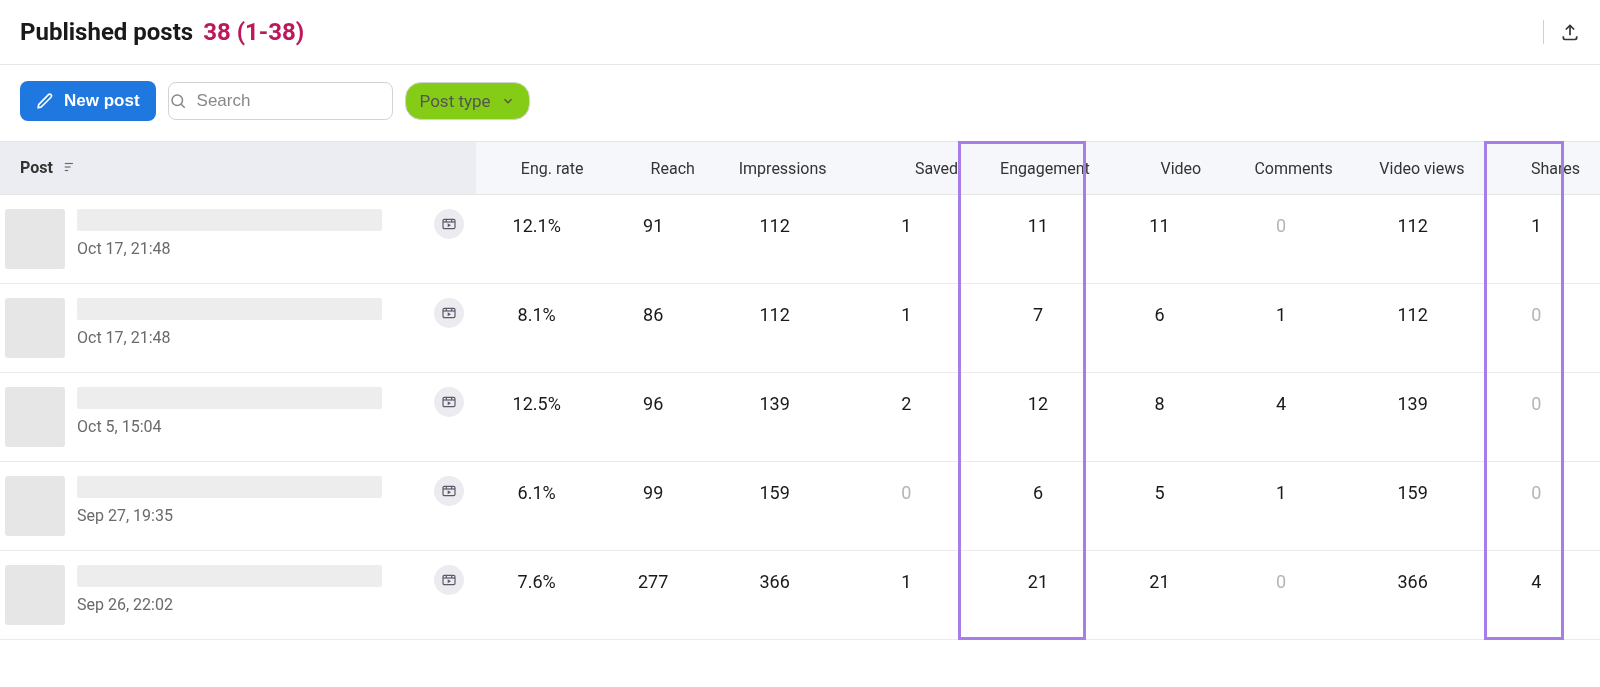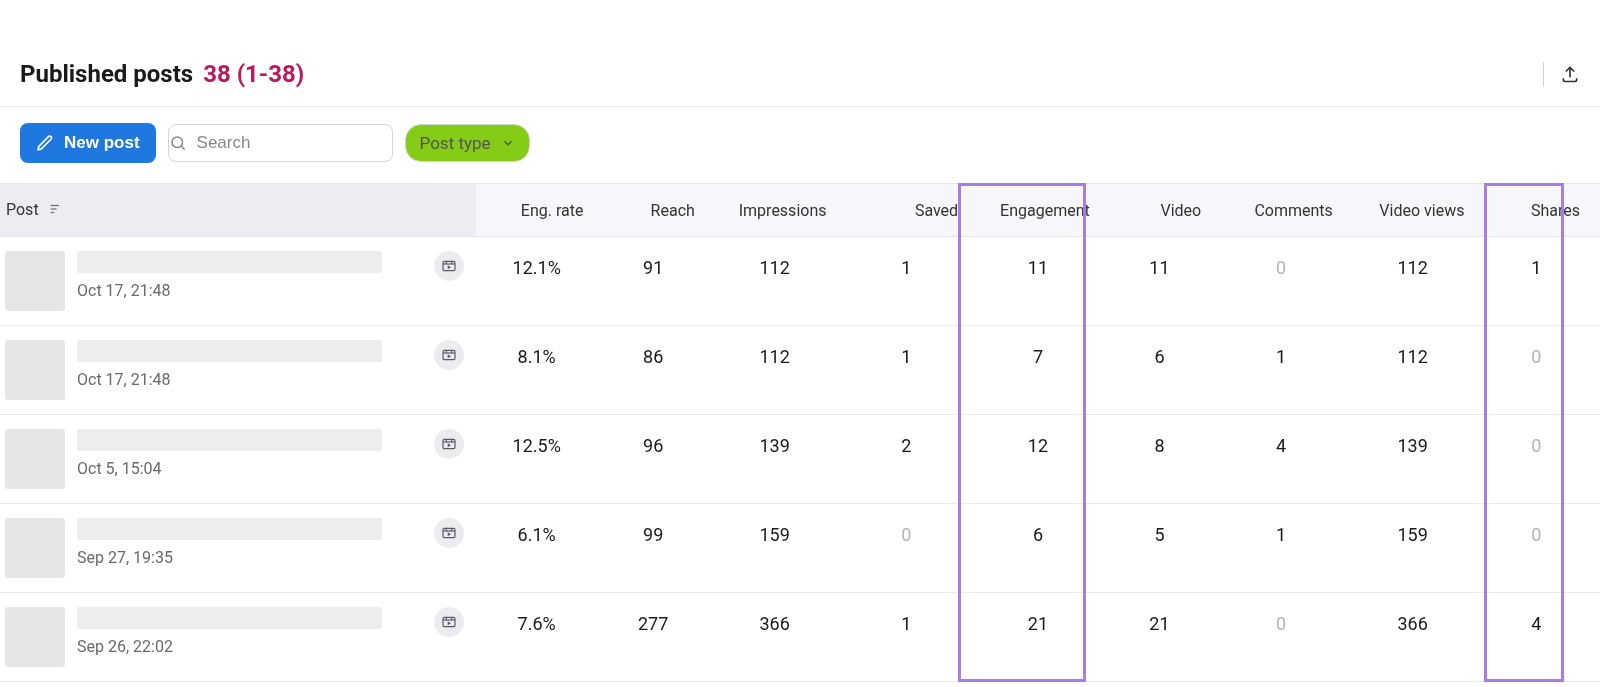--- a/index.html
+++ b/index.html
@@ -2,21 +2,21 @@
 <html><head>
 <meta charset="utf-8">
 <style>
   * { box-sizing: border-box; margin: 0; padding: 0; }
   body {
     font-family: -apple-system, BlinkMacSystemFont, "Segoe UI", Roboto, Helvetica, Arial, sans-serif;
     background: #fff;
     color: #1a1a1a;
     font-size: 16px;
   }
-  .container { width: 1600px; margin-top: 42px; }
+  .container { width: 1600px; }
   .header {
     display: flex;
     align-items: center;
     justify-content: space-between;
     padding: 18px 20px;
     border-bottom: 1px solid #e6e6e6;
   }
   .title-wrap { display: flex; align-items: baseline; gap: 10px; }
   .title { font-size: 24px; font-weight: 700; color: #1a1a1a; }
   .title-count { font-size: 24px; font-weight: 700; color: #be185d; }
@@ -70,22 +70,23 @@
     text-align: right;
     padding: 16px 14px;
     font-size: 16px;
     font-weight: 400;
     color: #333;
     white-space: nowrap;
   }
   .th.post-col {
     text-align: left;
     background: #ebedf2;
-    padding-left: 6px;
+    padding-left: 20px;
     width: 470px;
+    font-weight: bold;
   }
   .th .sort-icon { display:inline-block; margin-left:6px; vertical-align:middle; }
   .tbody-row { border-bottom: 1px solid #ebebeb; }
   .td { padding: 20px 14px; text-align: center; font-size: 18px; color: #1a1a1a; vertical-align: top; }
   .td.zero { color: #b5b5b5; }
   .td.post-cell { text-align:left; padding: 14px 12px 14px 5px; vertical-align: top; }
   .post-cell-inner { display:flex; align-items:flex-start; gap:12px; }
   .thumb { width: 60px; height: 60px; background: #e6e6e6; border-radius: 3px; flex-shrink:0; }
   .post-text-col { flex:1; display:flex; flex-direction:column; gap:8px; }
   .title-placeholder { height: 22px; background: #ededed; border-radius:2px; width: 305px; }

